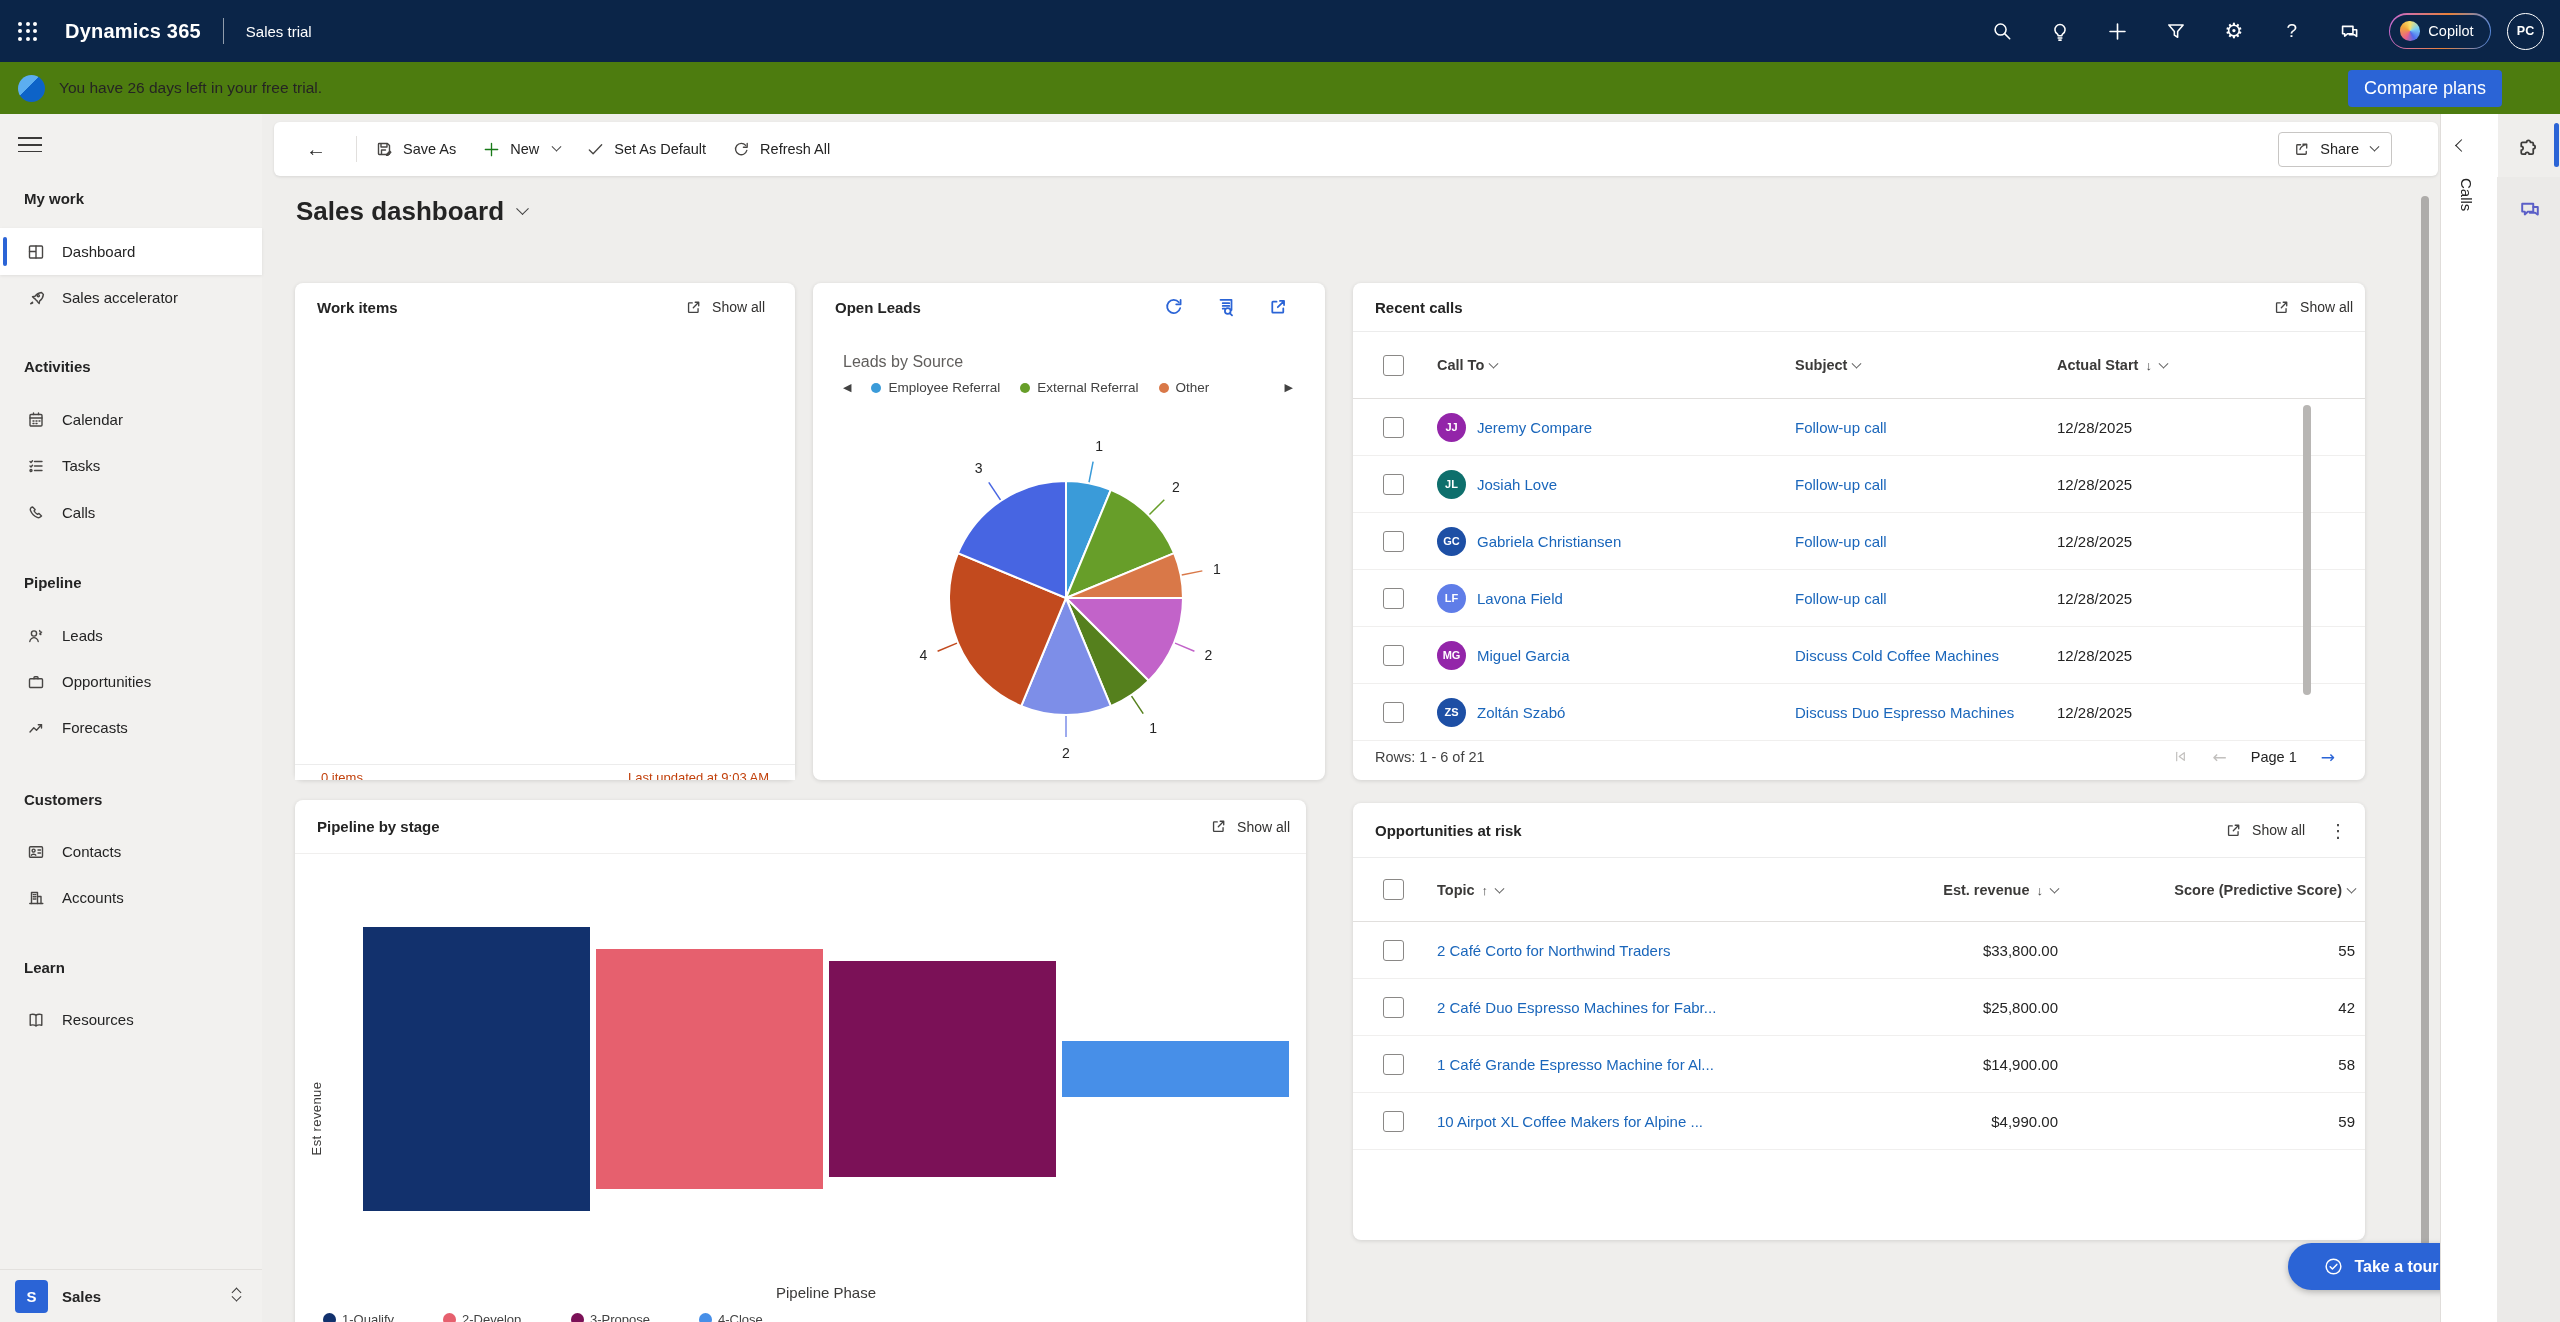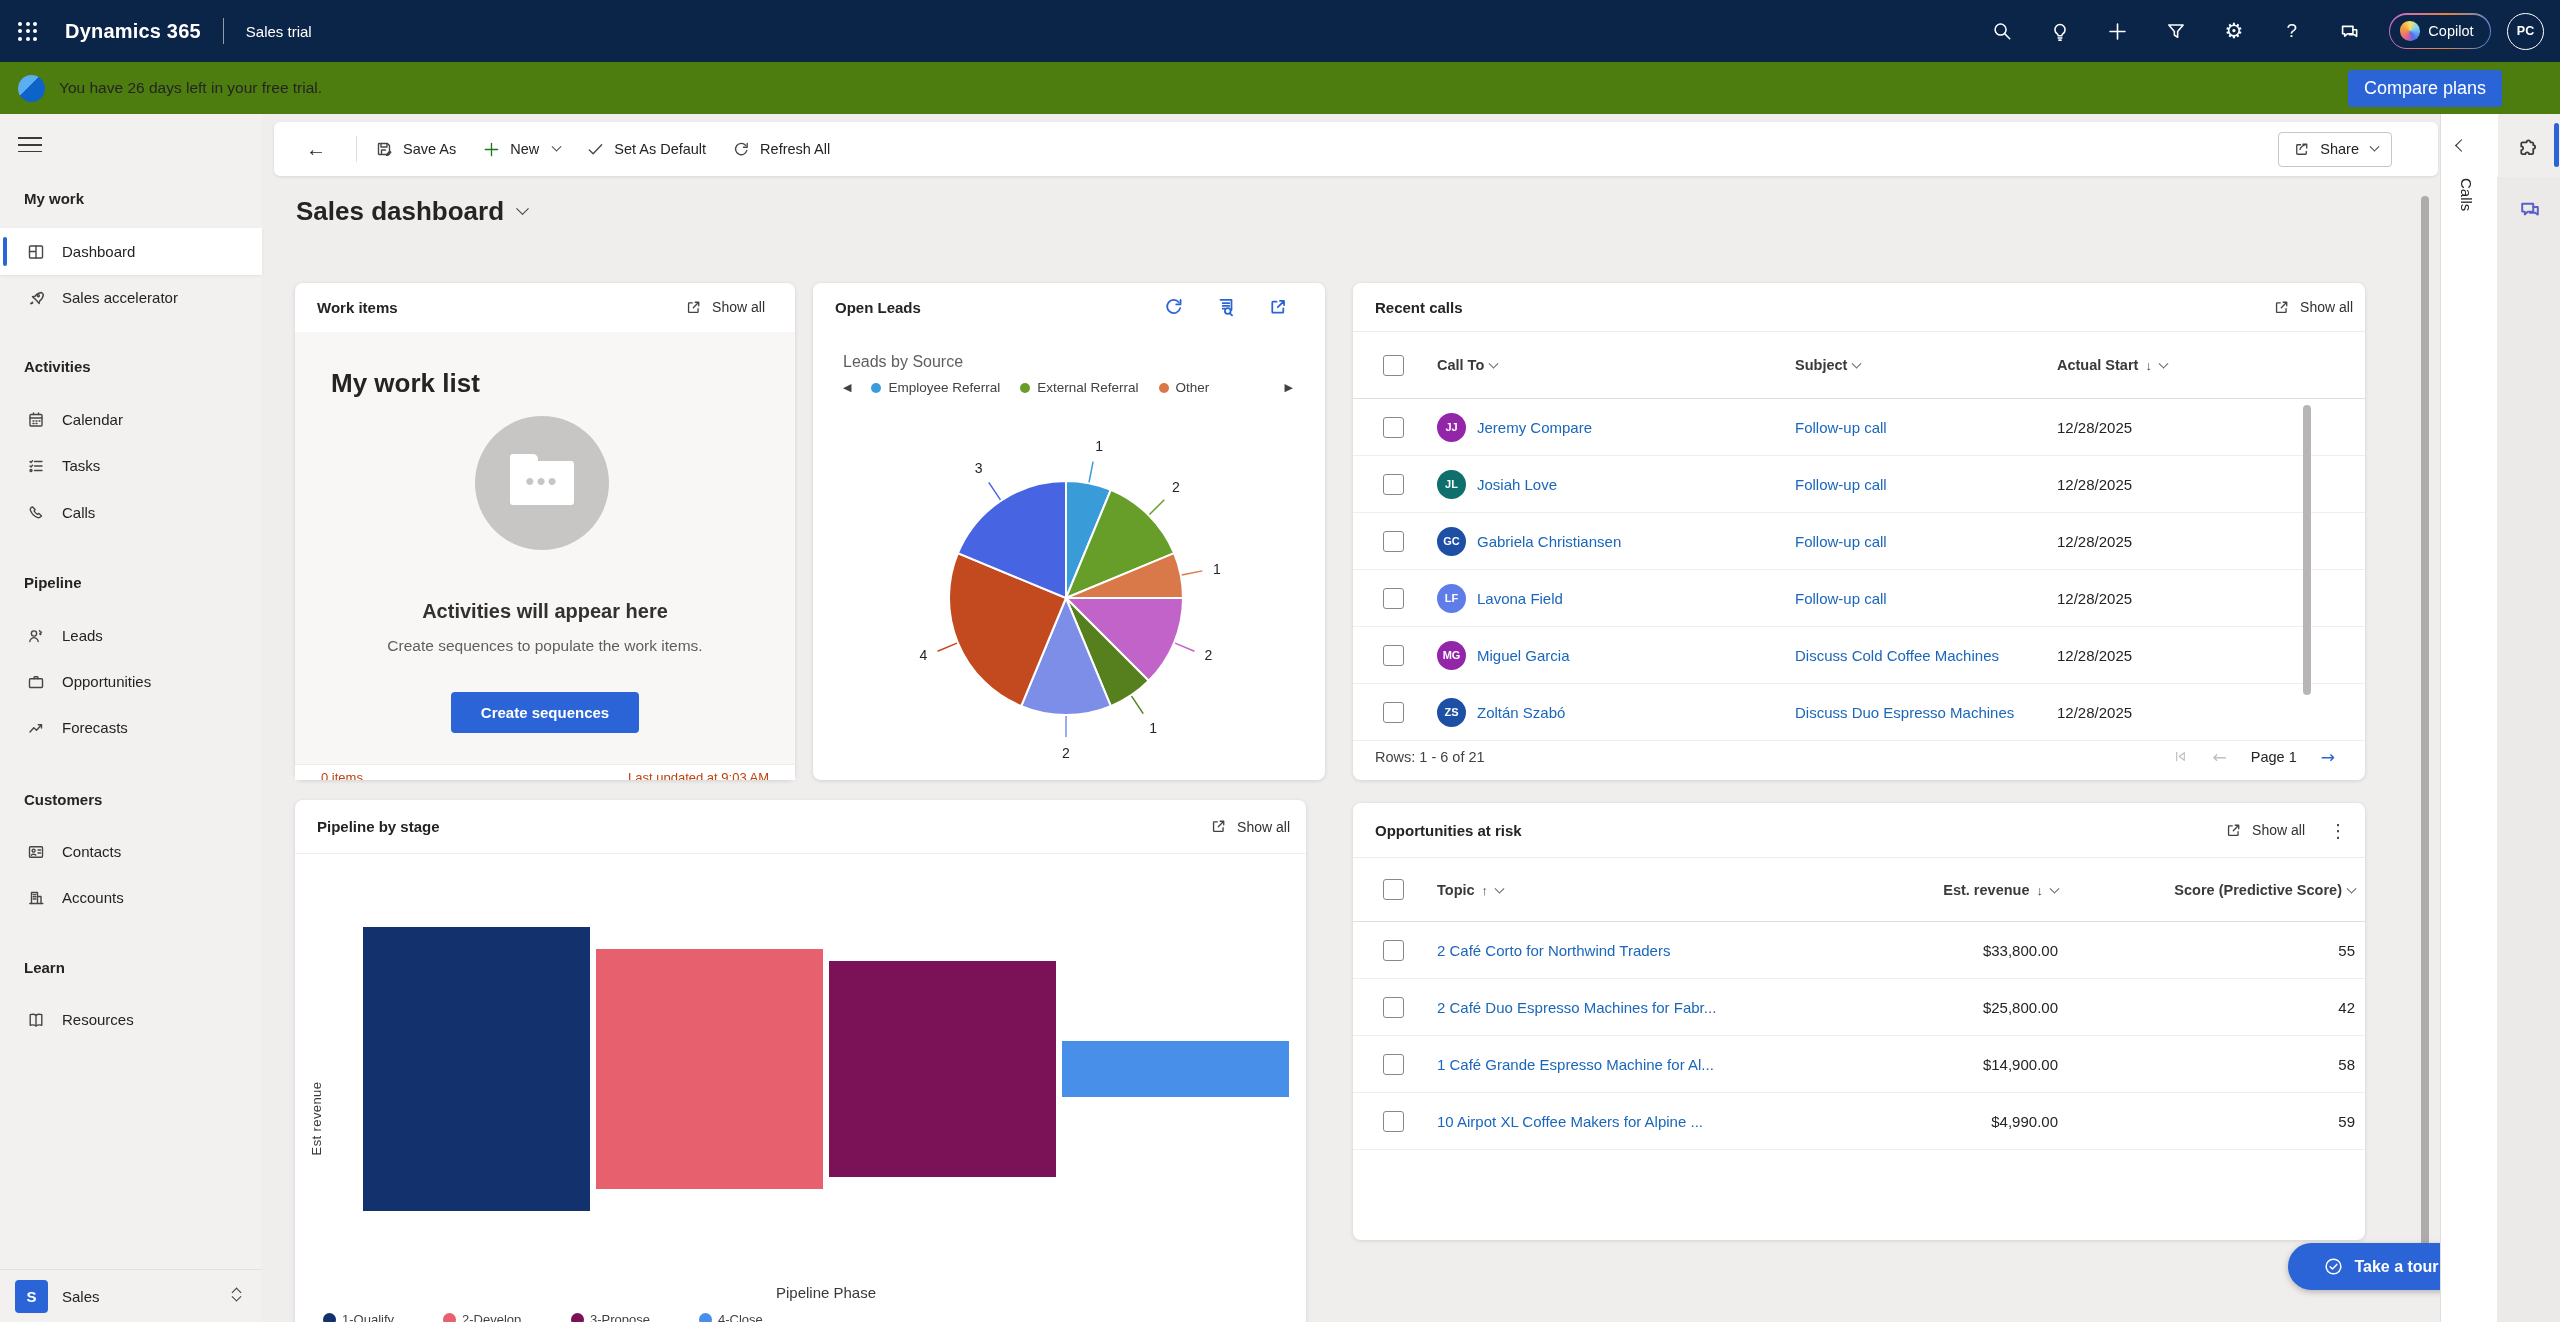--- a/index.html
+++ b/index.html
@@ -40,21 +40,21 @@
   .sidebar{position:absolute;left:0;top:114px;width:262px;height:1208px;background:#f2f1ef;}
   .hamb{position:absolute;left:18px;top:18px;width:24px;cursor:pointer;}
   .hamb i{display:block;height:1.8px;background:#3b3a39;margin:5px 0;}
   .sec-label{position:absolute;left:24px;font-size:15px;font-weight:700;color:#242424;}
   .srow{position:absolute;left:0;width:262px;height:47px;display:flex;align-items:center;cursor:pointer;color:#242424;font-size:15px;}
   .srow .sic{width:20px;height:20px;margin:0 16px 0 26px;flex:none;}
   .srow.active{background:#fff;box-shadow:0 1px 3px rgba(0,0,0,.08);}
   .srow.active:before{content:"";position:absolute;left:3px;top:9px;bottom:9px;width:3.5px;border-radius:2px;background:#2b64d6;}
   .area-switch{position:absolute;left:0;bottom:0;width:262px;height:52px;border-top:1px solid #e3e1de;display:flex;align-items:center;cursor:pointer;}
   .area-badge{width:33px;height:33px;background:#2b64d6;border-radius:4px;color:#fff;font-size:15px;font-weight:700;display:flex;align-items:center;justify-content:center;margin:0 14px 0 15px;}
-  .area-label{font-size:15px;font-weight:400;color:#242424;}
+  .area-label{font-size:15px;font-weight:700;color:#242424;}
   .updown{margin-left:auto;margin-right:22px;display:flex;flex-direction:column;align-items:center;color:#3b3a39;}
   
   .cmdbar{position:absolute;left:274px;top:122px;width:2164px;height:54px;background:#fff;border-radius:6px;box-shadow:0 1px 3px rgba(0,0,0,.1);display:flex;align-items:center;}
   .cmd{display:flex;align-items:center;font-size:14.5px;color:#242424;padding:0 13px;height:36px;border-radius:4px;cursor:pointer;white-space:nowrap;}
   .cmd svg{margin-right:9px;}
   .backbtn{width:46px;margin-left:6px;justify-content:center;font-size:20px;}
   .cmddiv{width:1px;height:26px;background:#e1dfdd;margin:0 4px;}
   .sharebtn{margin-left:auto;margin-right:46px;border:1px solid #c8c6c4;border-radius:4px;height:33px;}
   .title-row{position:absolute;left:296px;top:196px;display:flex;align-items:center;color:#242424;cursor:pointer;}
   .title-row h1{margin:0;font-size:26px;font-weight:700;}
@@ -344,31 +344,20 @@
   <div class="card" style="left:295px;top:283px;width:500px;height:497px">
     <div class="card-h">
       <span class="ct">Work items</span>
       <span class="showall" style="margin-right:30px">
         <svg class="ic" style="stroke:#424242" width="19" height="19" viewBox="0 0 20 20">
             <path d="M8.7 5.2H5.4c-.3 0-.6.3-.6.6v8.8c0 .3.3.6.6.6h8.8c.3 0 .6-.3.6-.6v-3.3"></path>
             <path d="M11.8 4.5h3.7v3.7M15.2 4.8l-5.4 5.4"></path>
           </svg>
         <span>Show all</span>
       </span>
-    </div>
-    <div class="wi-body">
-      <div class="wi-title">My work list</div>
-      <div class="wi-circle">
-        <div class="folder">
-            <span class="dots">•••</span>
-          </div>
-      </div>
-      <div class="wi-empty-t">Activities will appear here</div>
-      <div class="wi-empty-s">Create sequences to populate the work items.</div>
-      <div class="wi-btn">Create sequences</div>
     </div>
     <div class="wi-foot">
       <div class="in">
         <span>0 items</span>
         <span>Last updated at 9:03 AM</span>
       </div>
     </div>
   </div>
 
   <div class="card" style="left:813px;top:283px;width:512px;height:497px">

